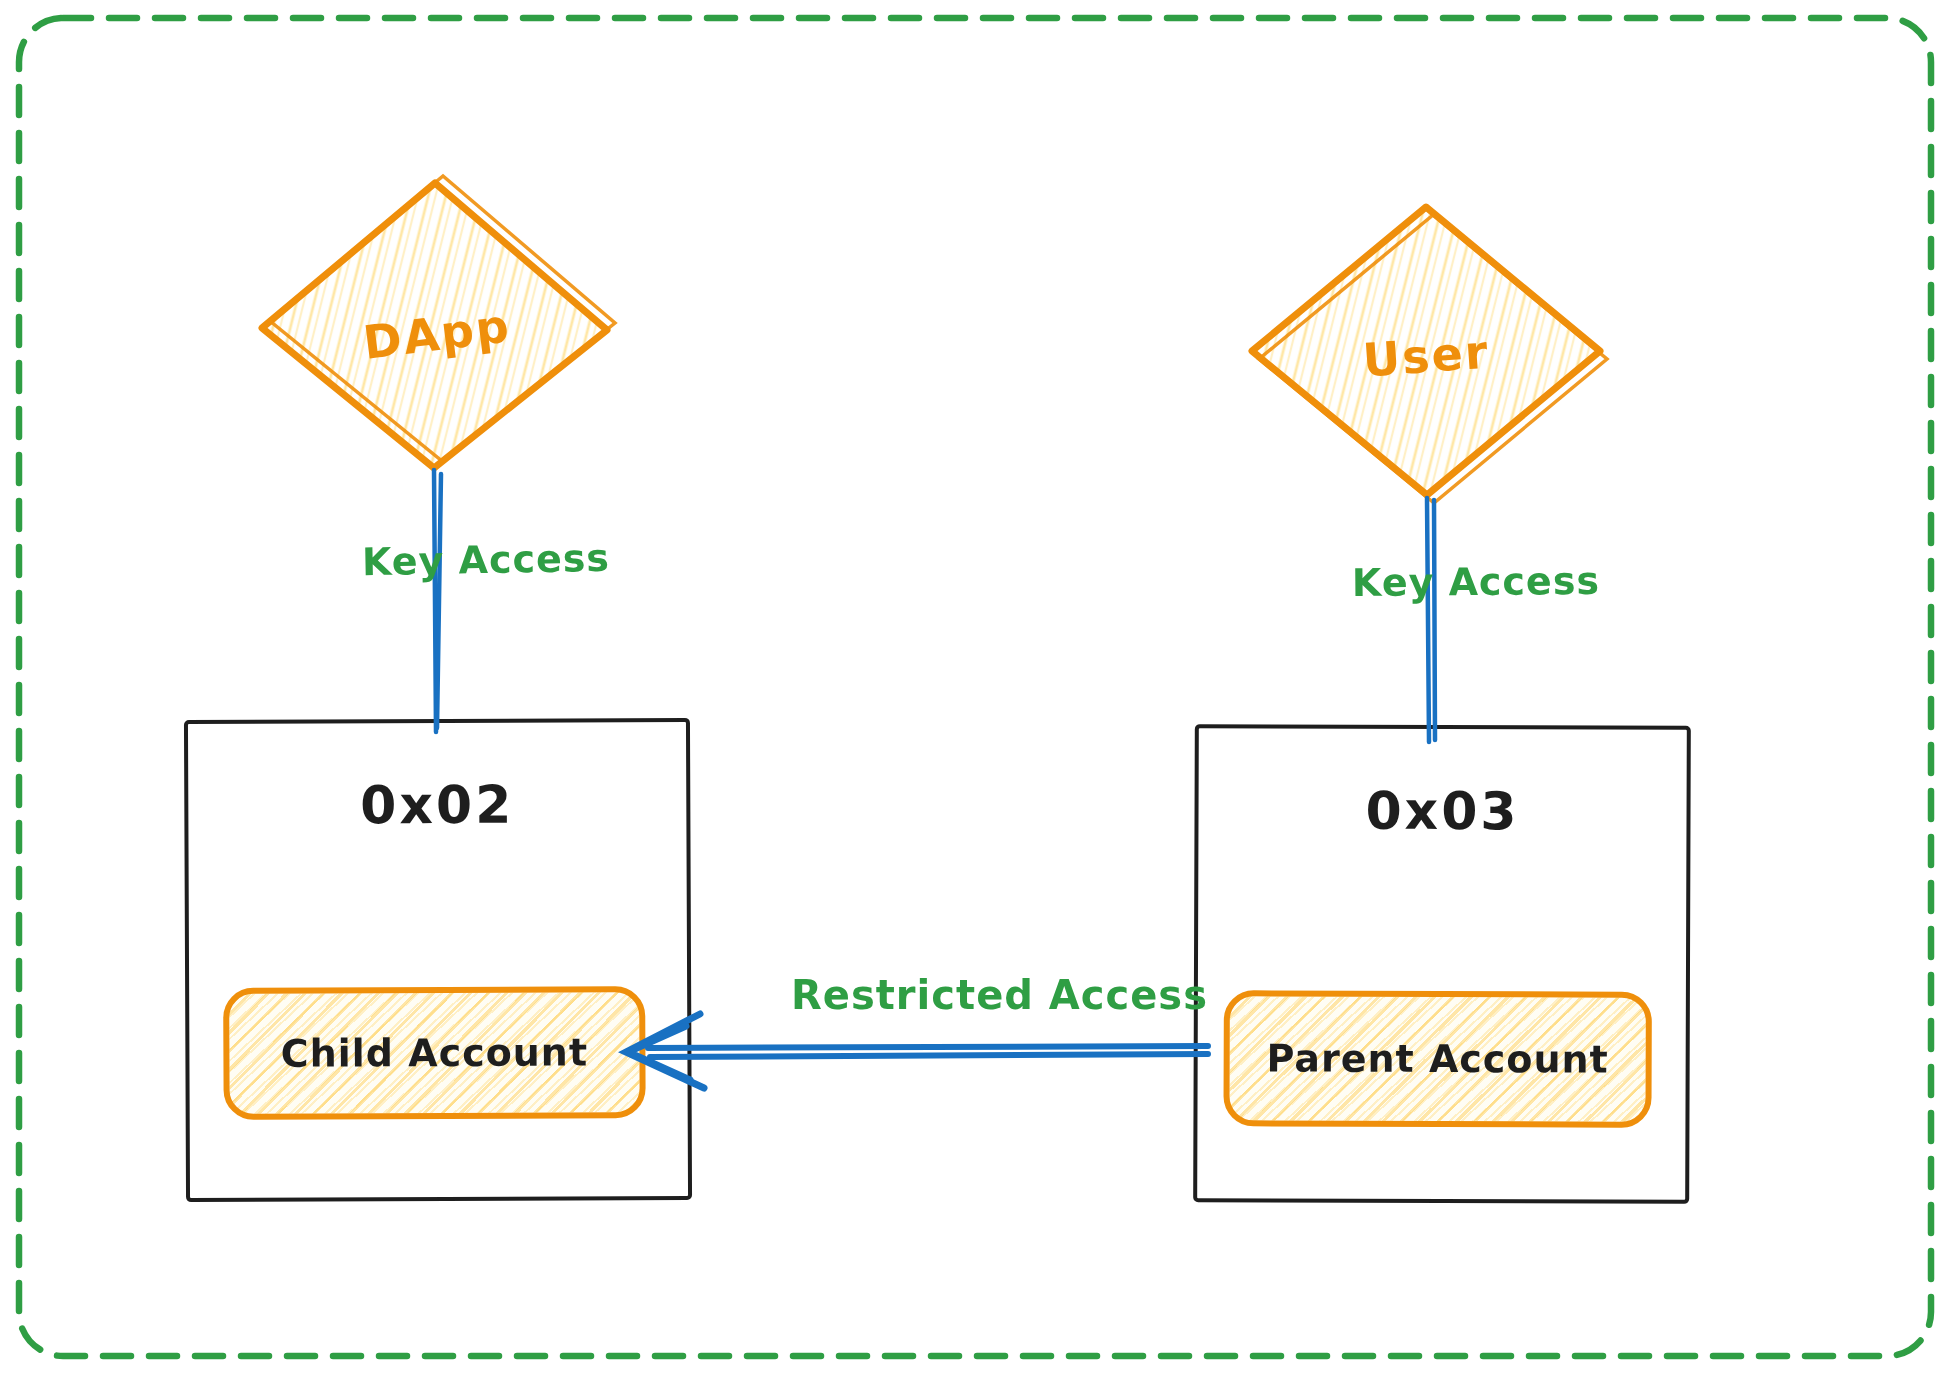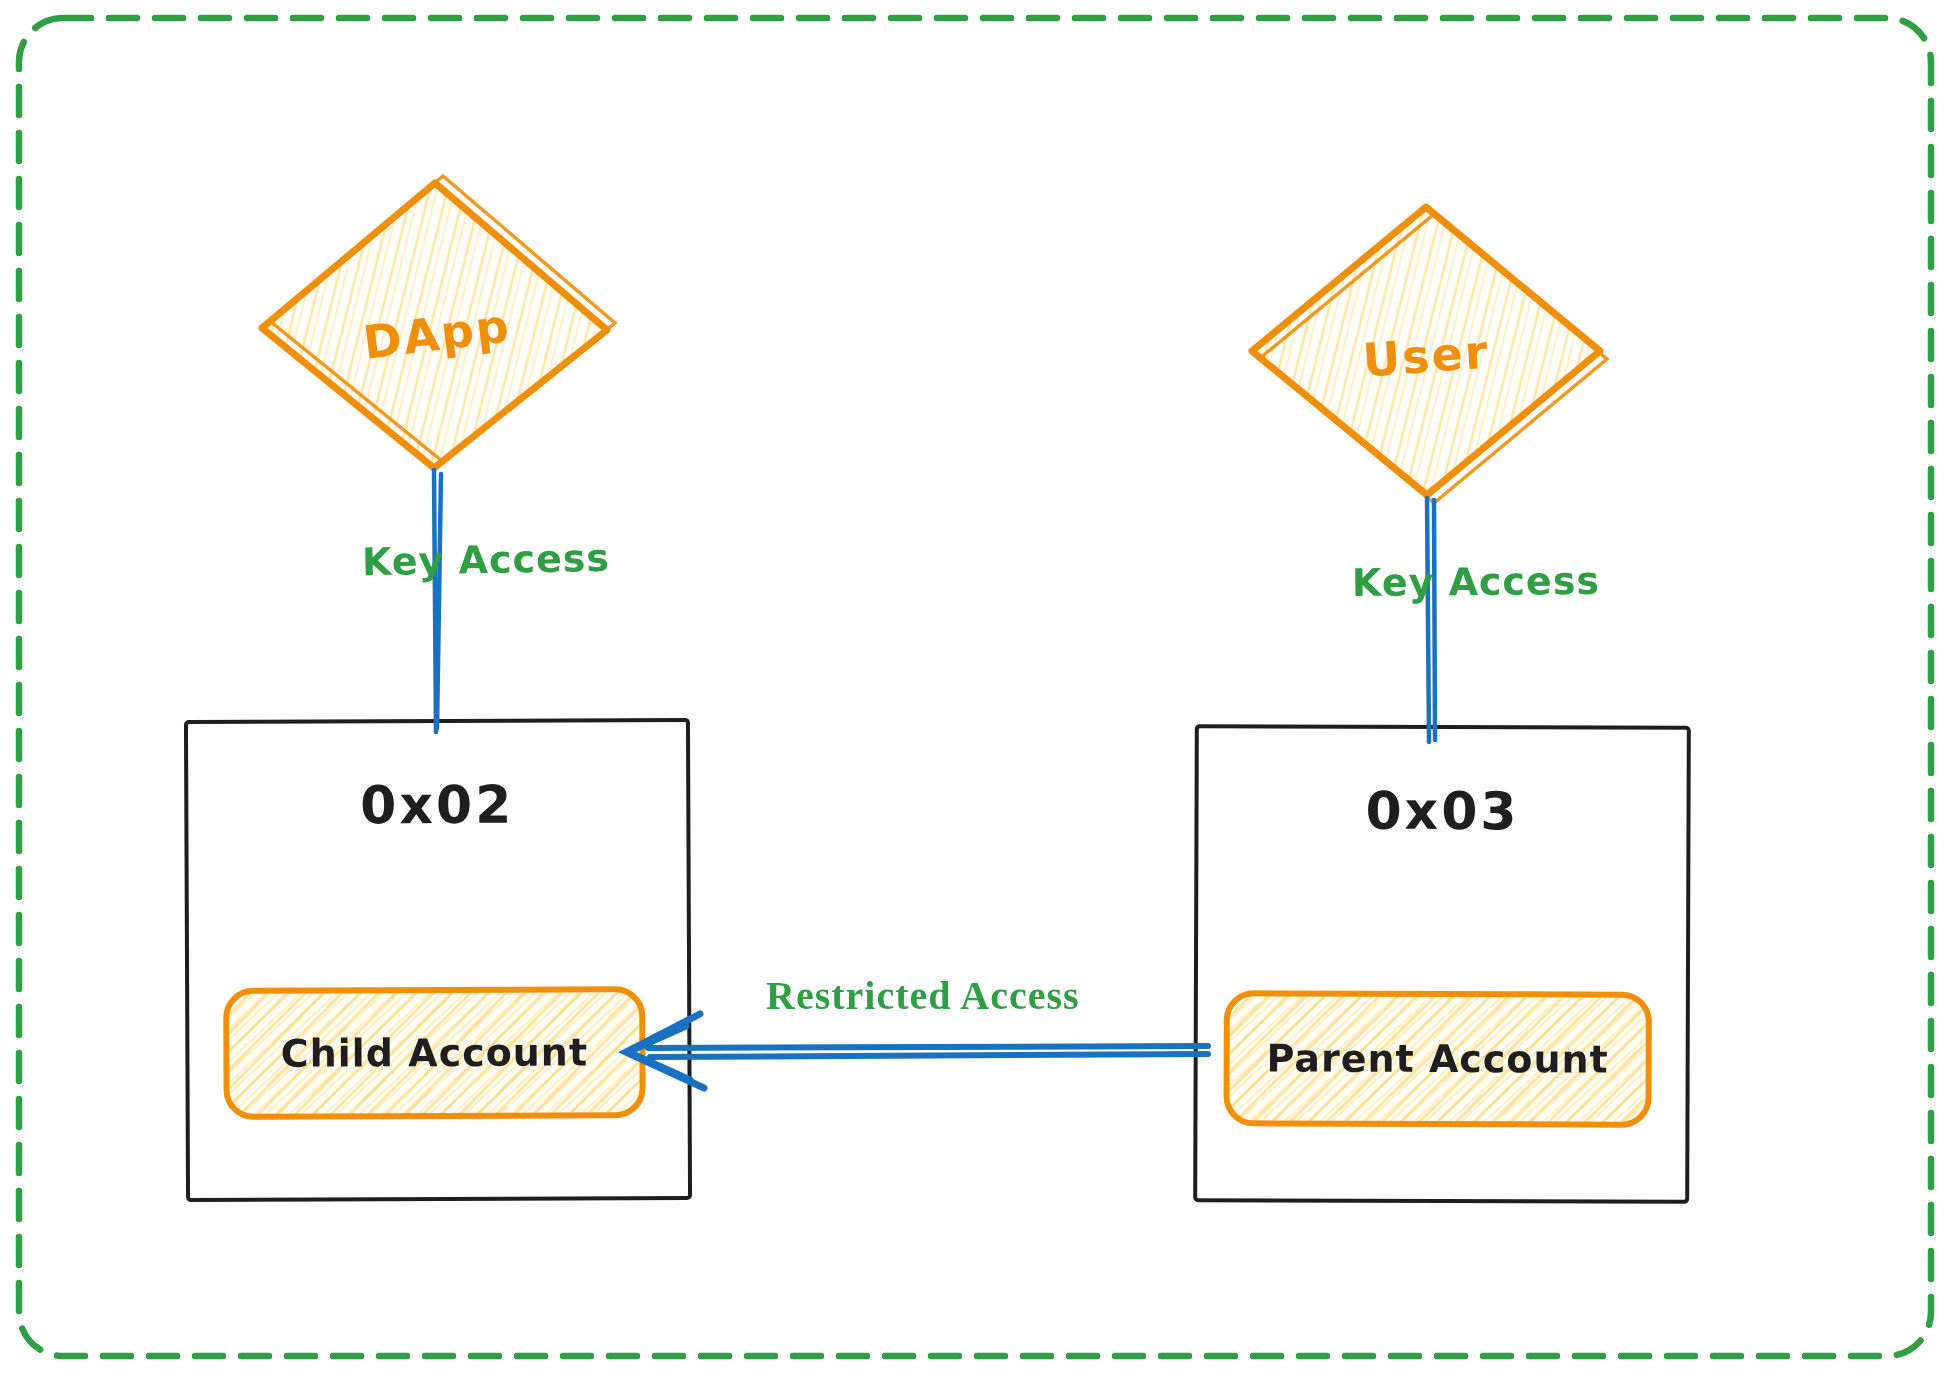--- a/index.html
+++ b/index.html
@@ -69,21 +69,21 @@
     position: absolute;
     z-index: 4;
     color: #2f9e44;
     font-size: 38px;
     font-weight: 600;
     letter-spacing: 1px;
     white-space: nowrap;
   }
   .edge-label.key-left  { left: 362px;  top: 538px; transform: rotate(-1deg); }
   .edge-label.key-right { left: 1352px; top: 560px; transform: rotate(-0.5deg); }
-  .edge-label.restricted { left: 766px; top: 972px; font-size: 40px; font-family: Liberation Serif, serif; }
+  .edge-label.restricted { left: 791px; top: 972px; font-size: 40px; }
 
   
   .diamond-text {
     font-family: "DejaVu Sans", sans-serif;
     font-size: 46px;
     font-weight: 600;
     letter-spacing: 2px;
     fill: #ef8f0b;
   }
 </style>

